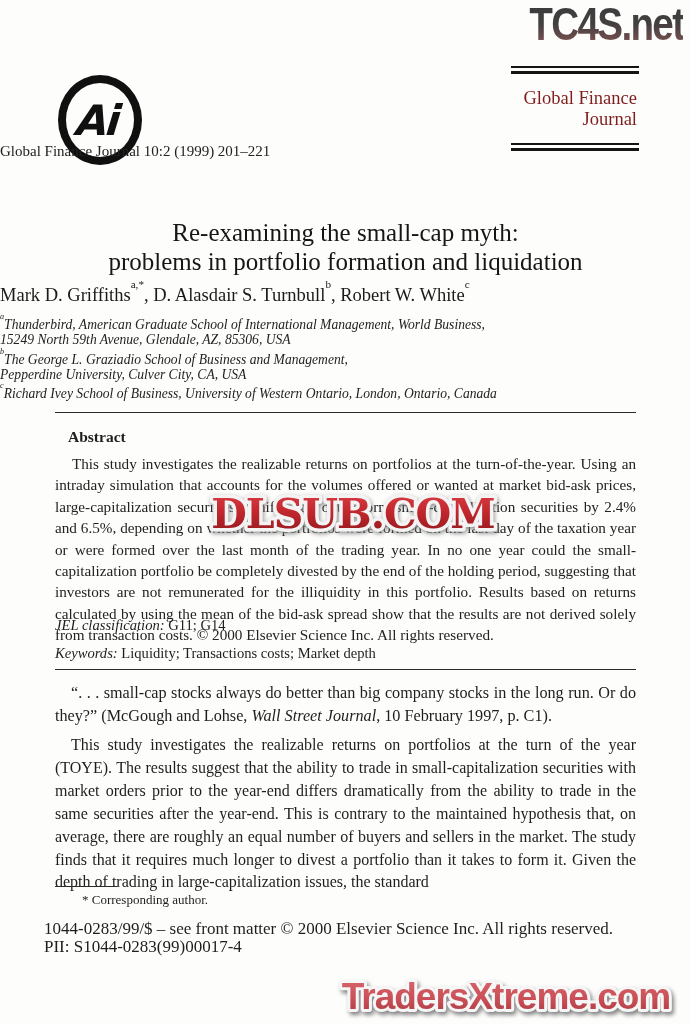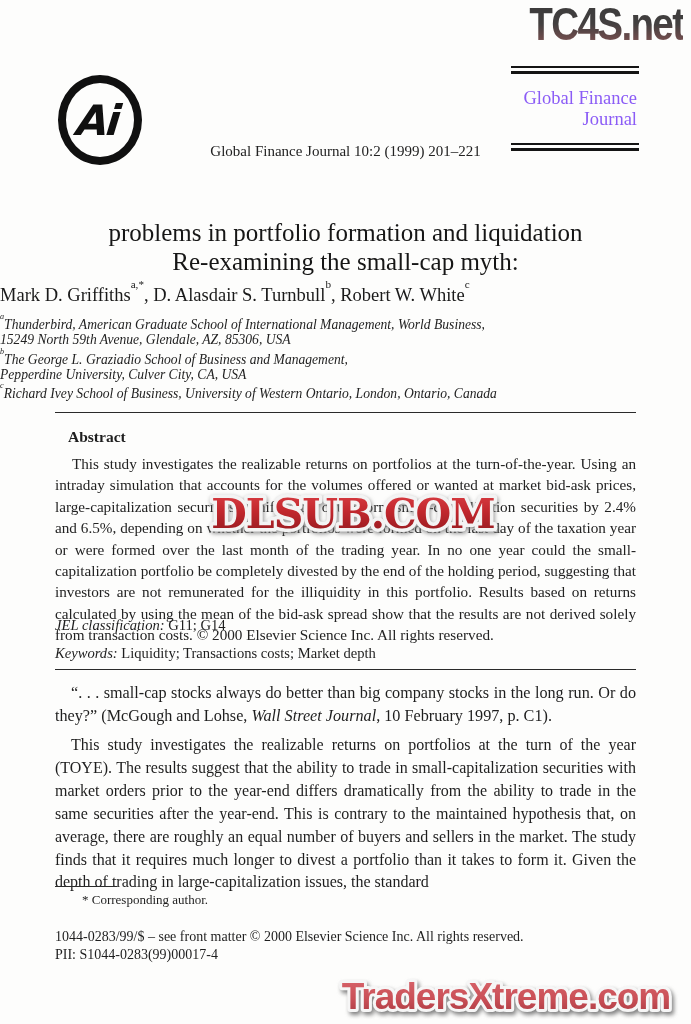--- a/index.html
+++ b/index.html
@@ -38,26 +38,26 @@
     transform:skewX(-6deg);
     padding-right:5px;color:#101010;
   }
 
   
   .masthead{position:absolute;top:66px;right:52px;width:128px;}
   .rule-thin{height:2px;background:#141414;}
   .rule-thick{height:3.5px;background:#141414;margin-top:2.5px;}
   .masthead-text{
     text-align:right;font-size:18.5px;line-height:21px;
-    padding:14px 2px 13px 0;color:#8b5cf6;
+    padding:14px 2px 13px 0;color:#7f1d1d;
   }
 
   .citation{
     position:absolute;top:143px;left:0;width:100%;
-    text-align:center;font-size:15px;color:#222;
+    text-align:left;font-size:15px;color:#222;
   }
 
   
   .title{
     position:absolute;top:219px;left:0;width:100%;
     text-align:center;font-size:25px;line-height:28.5px;color:#161616;
   }
   .authors{
     position:absolute;top:284px;left:0;width:100%;
     text-align:left;font-size:18.5px;color:#1a1a1a;
@@ -86,21 +86,21 @@
     font-size:16.2px;line-height:22.6px;text-align:justify;text-indent:16px;color:#1e1e1e;
   }
   .para1{
     position:absolute;top:734px;left:55px;width:581px;
     font-size:16.0px;line-height:22.9px;text-align:justify;text-indent:16px;color:#1e1e1e;
   }
 
   
   .fn-rule{position:absolute;top:886px;left:55px;width:62px;height:1.3px;background:#2a2a2a;}
   .footnote{position:absolute;top:892px;left:68px;font-size:13px;text-indent:14px;}
-  .issn{position:absolute;top:920px;left:55px;font-size:14px;line-height:17.5px;margin-top:8px;}
+  .issn{position:absolute;top:920px;left:44px;font-size:17px;line-height:17.5px;}
 
   
   .dlsub{position:absolute;top:484px;left:200px;}
   .txbanner{position:absolute;top:970px;right:0px;}
 </style>
 </head>
 <body>
 
 <div class="page">
 
@@ -117,22 +117,22 @@
       <div>Global Finance</div>
       <div>Journal</div>
     </div>
     <div class="rule-thin"></div>
     <div class="rule-thick"></div>
   </div>
 
   <div class="citation">Global Finance Journal 10:2 (1999) 201–221</div>
 
   <div class="title">
+    <div>Re-examining the small-cap myth:</div>
     <div>problems in portfolio formation and liquidation</div>
-    <div>Re-examining the small-cap myth:</div>
   </div>
 
   <div class="authors"><span>Mark D. Griffiths</span><sup>a,*</sup><span>, </span><span>D. Alasdair S. Turnbull</span><sup>b</sup><span>, </span><span>Robert W. White</span><sup>c</sup></div>
 
   <div class="affil">
     <div><sup>a</sup><span>Thunderbird, American Graduate School of International Management, World Business,</span></div>
     <div><span>15249 North 59th Avenue, Glendale, AZ, 85306, USA</span></div>
     <div><sup>b</sup><span>The George L. Graziadio School of Business and Management,</span></div>
     <div><span>Pepperdine University, Culver City, CA, USA</span></div>
     <div><sup>c</sup><span>Richard Ivey School of Business, University of Western Ontario, London, Ontario, Canada</span></div>

